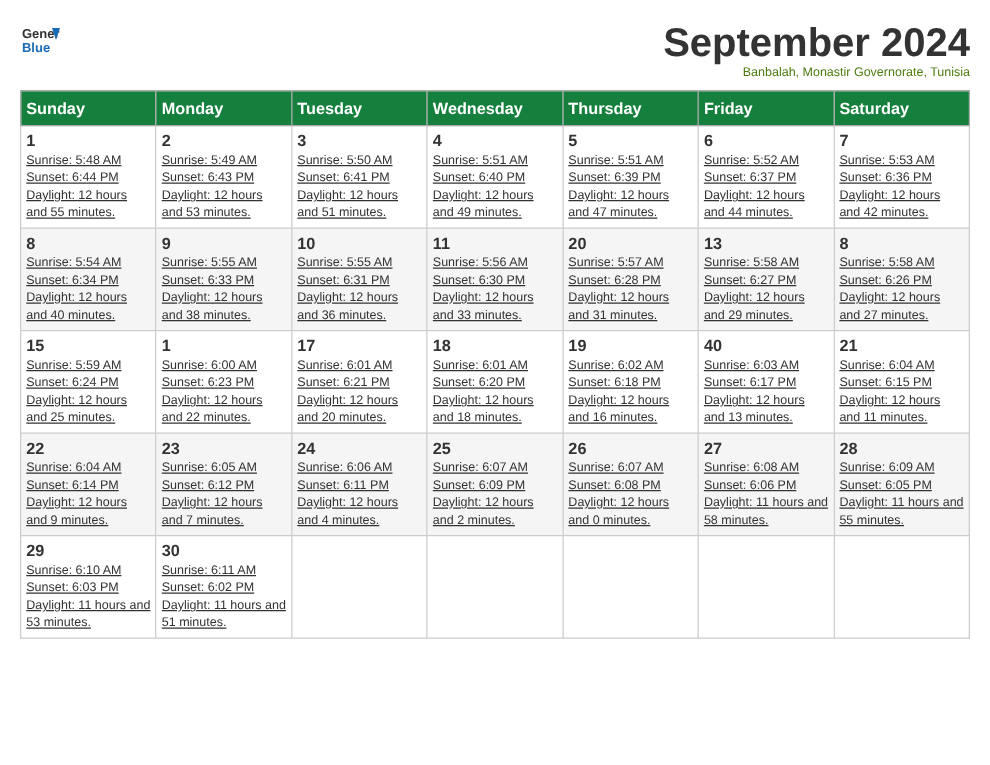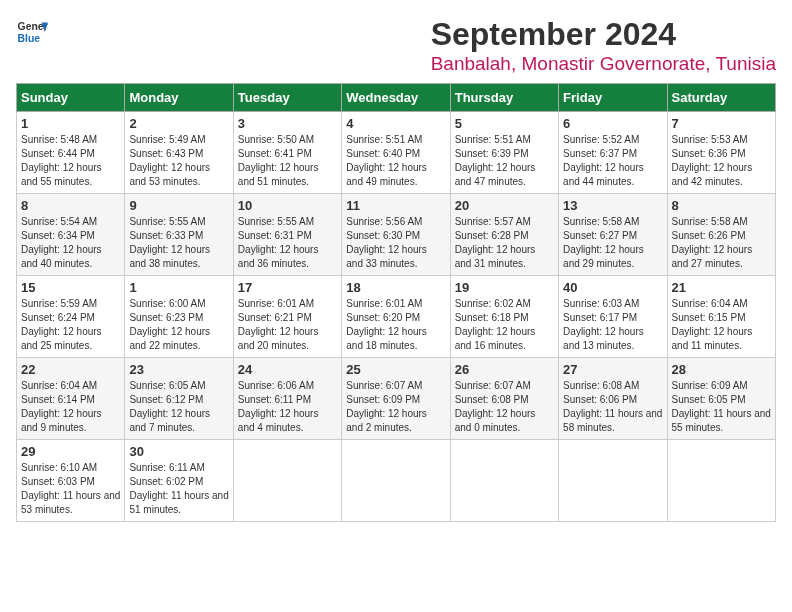--- a/index.html
+++ b/index.html
@@ -19,30 +19,30 @@
     .logo {
       display: flex;
       align-items: center;
       gap: 4px;
     }
     .logo-icon {
       width: 32px;
       height: 32px;
     }
     .title-block {
-      text-align: left;
+      text-align: right;
     }
     .month-title {
       font-size: 32px;
       font-weight: bold;
       color: #333;
     }
     .location-title {
-      font-size: 19px;
-      color: #be185d;
+      font-size: 10px;
+      color: #4d7c0f;
     }
     .calendar {
       width: 100%;
       border-collapse: collapse;
       font-size: 10.5px;
     }
     .calendar th {
       background-color: #15803d;
       color: #fff;
       padding: 6px 4px;
@@ -66,20 +66,21 @@
       font-size: 13px;
       font-weight: bold;
       color: #333;
       display: block;
       margin-bottom: 2px;
     }
     .day-detail {
       color: #333;
       line-height: 1.4;
       font-size: 10px;
+      text-decoration: underline;
     }
     .empty-cell {
       background: #fff !important;
     }
     .calendar tr:nth-child(even) .empty-cell {
       background: #f5f5f5 !important;
     }
   </style>
 </head>
 <body>

